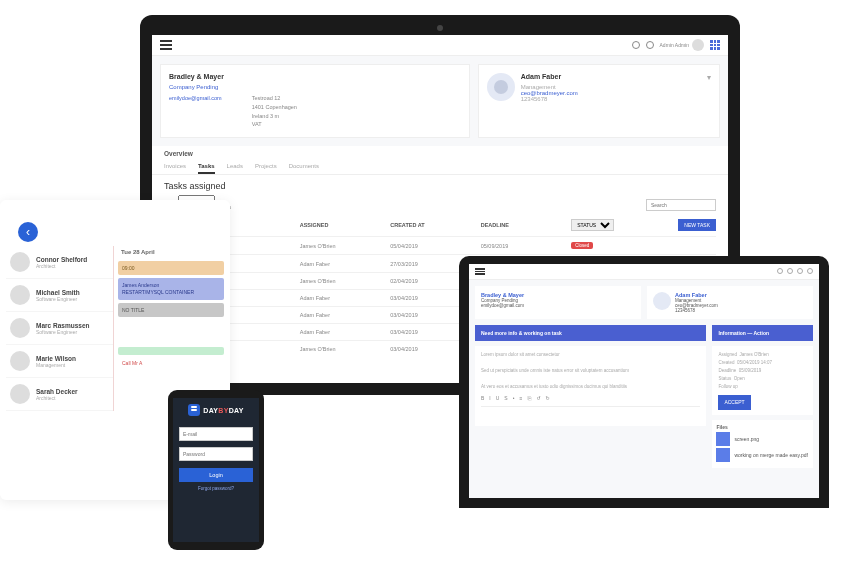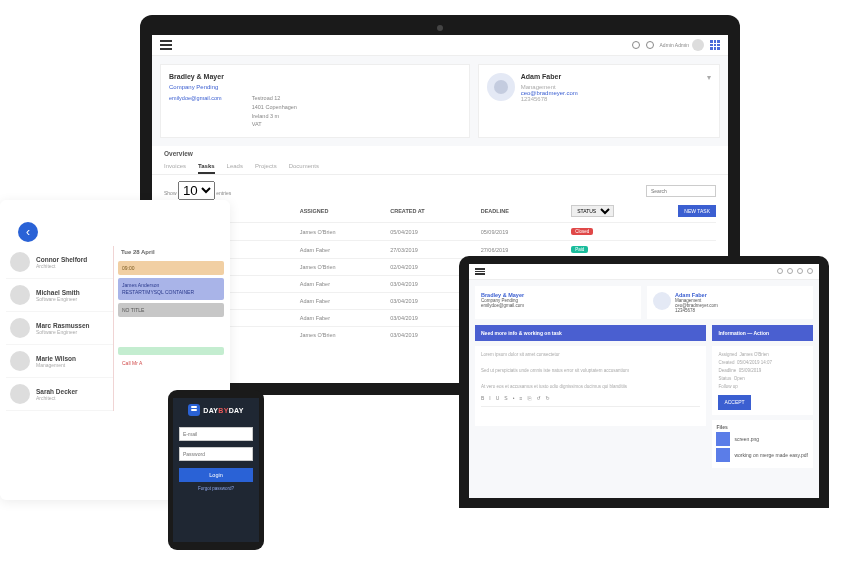--- a/index.html
+++ b/index.html
@@ -155,20 +155,21 @@
     </div>
     <div class="m1-section">Overview</div>
     <div class="m1-tabs">
       <span>Invoices</span>
       <span class="active">Tasks</span>
       <span>Leads</span>
       <span>Projects</span>
       <span>Documents</span>
     </div>
     <div class="m1-content">
+      <h3>Tasks assigned</h3>
       <div class="m1-topline">
         <div><span>Show</span> <select><option>10</option></select> <span>entries</span></div>
         <input class="m1-search" placeholder="Search" style="">
       </div>
       <div class="m1-thead">
         <span></span>
         <span>ASSIGNED</span>
         <span>CREATED AT</span>
         <span>DEADLINE</span>
         <span><select><option>STATUS</option></select></span>

